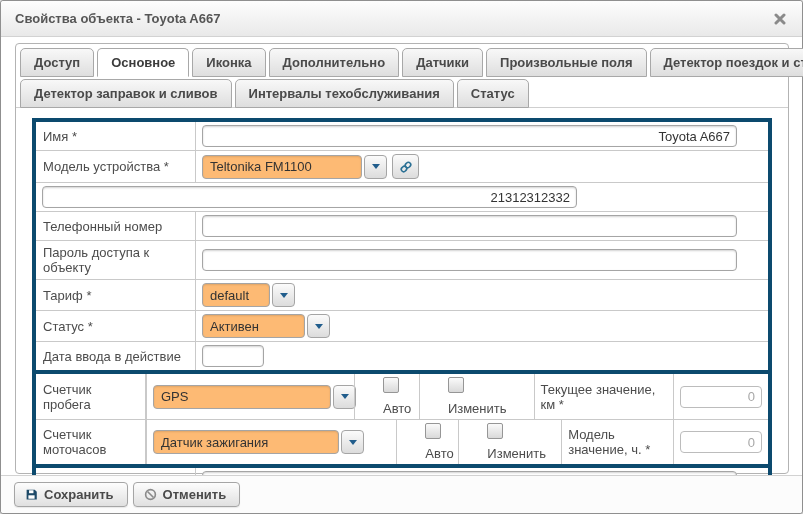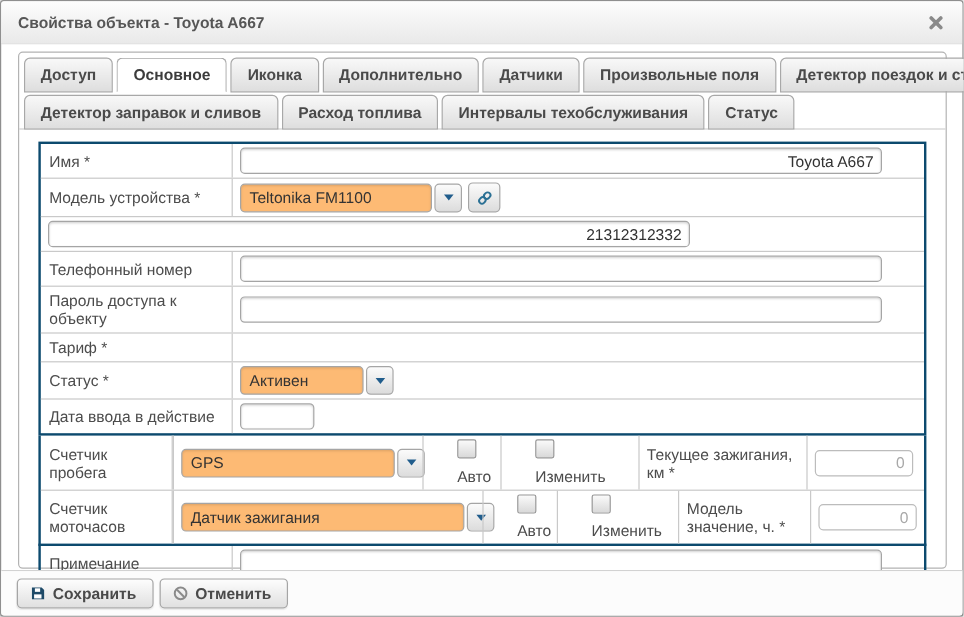--- a/index.html
+++ b/index.html
@@ -21,21 +21,21 @@
   .tabs-nav { padding:2px 4px 0 4px; }
   .tabrow { display:flex; gap:3px; margin-top:2px; }
   .tab { padding:0 13px; height:29px; line-height:28px; font-size:13px; font-weight:bold;
          color:#4a4a4a; background:linear-gradient(#f8f8f8,#dedede);
          border:1px solid #a8a8a8; border-radius:5px 5px 0 0; cursor:pointer; white-space:nowrap; }
   .tab.active { background:#ffffff; border-bottom-color:#ffffff; color:#3c3c3c; }
   .tabs-nav-sep { border-bottom:1px solid #cfcfcf; margin-top:-1px; }
 
   
   .form-area { padding:10px 14px 0 16px; }
-  .ftable { width:740px; border:2px solid #0c4a6e; }
+  .ftable { width:740px; border:4px solid #0c4a6e; }
   .ftable + .ftable { border-top:none; }
   .frow { display:flex; align-items:stretch; }
   .frow + .frow { border-top:1px solid #c9c9c9; }
   .flabel { width:160px; min-width:160px; border-right:1px solid #c9c9c9; padding:4px 4px 4px 7px;
             font-size:13px; color:#4c4c4c; display:flex; align-items:center; }
   .ffield { flex:1; padding:3px 6px; display:flex; align-items:center; }
 
   .narrow .flabel { width:110px; min-width:110px; }
   .cell { border-left:1px solid #c9c9c9; padding:3px 6px; font-size:13px; color:#4c4c4c; }
   .cell:first-of-type { border-left:none; }
@@ -54,21 +54,21 @@
   .combo { display:flex; align-items:center; }
   .combo-text { height:24px; border:1px solid #a5a5a5; border-radius:4px; background:#fdba74;
                 padding:3px 7px; font-size:13px; color:#333; display:flex; align-items:center;
                 box-shadow:inset 0 1px 2px rgba(0,0,0,.12); white-space:nowrap; overflow:hidden; }
   .combo-btn { width:23px; height:24px; margin-left:2px; border:1px solid #a5a5a5; border-radius:4px;
                background:linear-gradient(#fbfbfb,#dcdcdc); display:flex; align-items:center;
                justify-content:center; cursor:pointer; }
   .arrow-down { width:0; height:0; border-left:4px solid transparent; border-right:4px solid transparent;
                 border-top:5px solid #215d8c; }
   .cw160 { width:160px; } .cw68 { width:68px; } .cw103 { width:103px; }
-  .cw178 { width:178px; } .cw228 { width:236px; }
+  .cw178 { width:178px; } .cw228 { width:186px; }
 
   .icon-btn { width:27px; height:25px; margin-left:5px; border:1px solid #a5a5a5; border-radius:4px;
               background:linear-gradient(#fbfbfb,#dcdcdc); display:flex; align-items:center;
               justify-content:center; cursor:pointer; }
 
   .checkbox { width:16px; height:16px; border:1px solid #969696; border-radius:2px;
               background:linear-gradient(#fafafa,#d9d9d9); cursor:pointer; }
   .chk-label { font-size:13px; color:#4c4c4c; margin-top:3px; }
 
   
@@ -100,21 +100,20 @@
         <div class="tab">Доступ</div>
         <div class="tab active">Основное</div>
         <div class="tab">Иконка</div>
         <div class="tab">Дополнительно</div>
         <div class="tab">Датчики</div>
         <div class="tab">Произвольные поля</div>
         <div class="tab">Детектор поездок и стоянок</div>
       </div>
       <div class="tabrow">
         <div class="tab">Детектор заправок и сливов</div>
-        <div class="tab">Расход топлива</div>
         <div class="tab">Интервалы техобслуживания</div>
         <div class="tab">Статус</div>
       </div>
     </div>
     <div class="tabs-nav-sep"></div>
 
     <div class="form-area">
 
       <div class="ftable">
         <div class="frow">
@@ -154,20 +153,28 @@
           </div>
         </div>
         <div class="frow">
           <div class="flabel">Пароль доступа к объекту</div>
           <div class="ffield">
             <input class="text w-full" type="text" value="" style="">
           </div>
         </div>
         <div class="frow">
           <div class="flabel">Тариф *</div>
+          <div class="ffield">
+            <div class="combo">
+              <div class="combo-text cw68">default</div>
+              <div class="combo-btn">
+                <div class="arrow-down"></div>
+              </div>
+            </div>
+          </div>
         </div>
         <div class="frow">
           <div class="flabel">Статус *</div>
           <div class="ffield">
             <div class="combo">
               <div class="combo-text cw103">Активен</div>
               <div class="combo-btn">
                 <div class="arrow-down"></div>
               </div>
             </div>
@@ -193,21 +200,21 @@
             </div>
           </div>
           <div class="cell chkcell" style="width:65px;">
             <div class="checkbox"></div>
             <div class="chk-label">Авто</div>
           </div>
           <div class="cell chkcell" style="width:115px;">
             <div class="checkbox"></div>
             <div class="chk-label">Изменить</div>
           </div>
-          <div class="cell vlabel" style="width:140px;">Текущее зажигания, км *</div>
+          <div class="cell vlabel" style="width:140px;">Текущее значение, км *</div>
           <div class="cell vinput" style="flex:1;">
             <input class="text disabled" type="text" disabled="" value="0" style="">
           </div>
         </div>
         <div class="frow" style="height:45px;">
           <div class="flabel">Счетчик моточасов</div>
           <div class="cell" style="width:258px; display:flex; align-items:center;">
             <div class="combo">
               <div class="combo-text cw228">Датчик зажигания</div>
               <div class="combo-btn">

